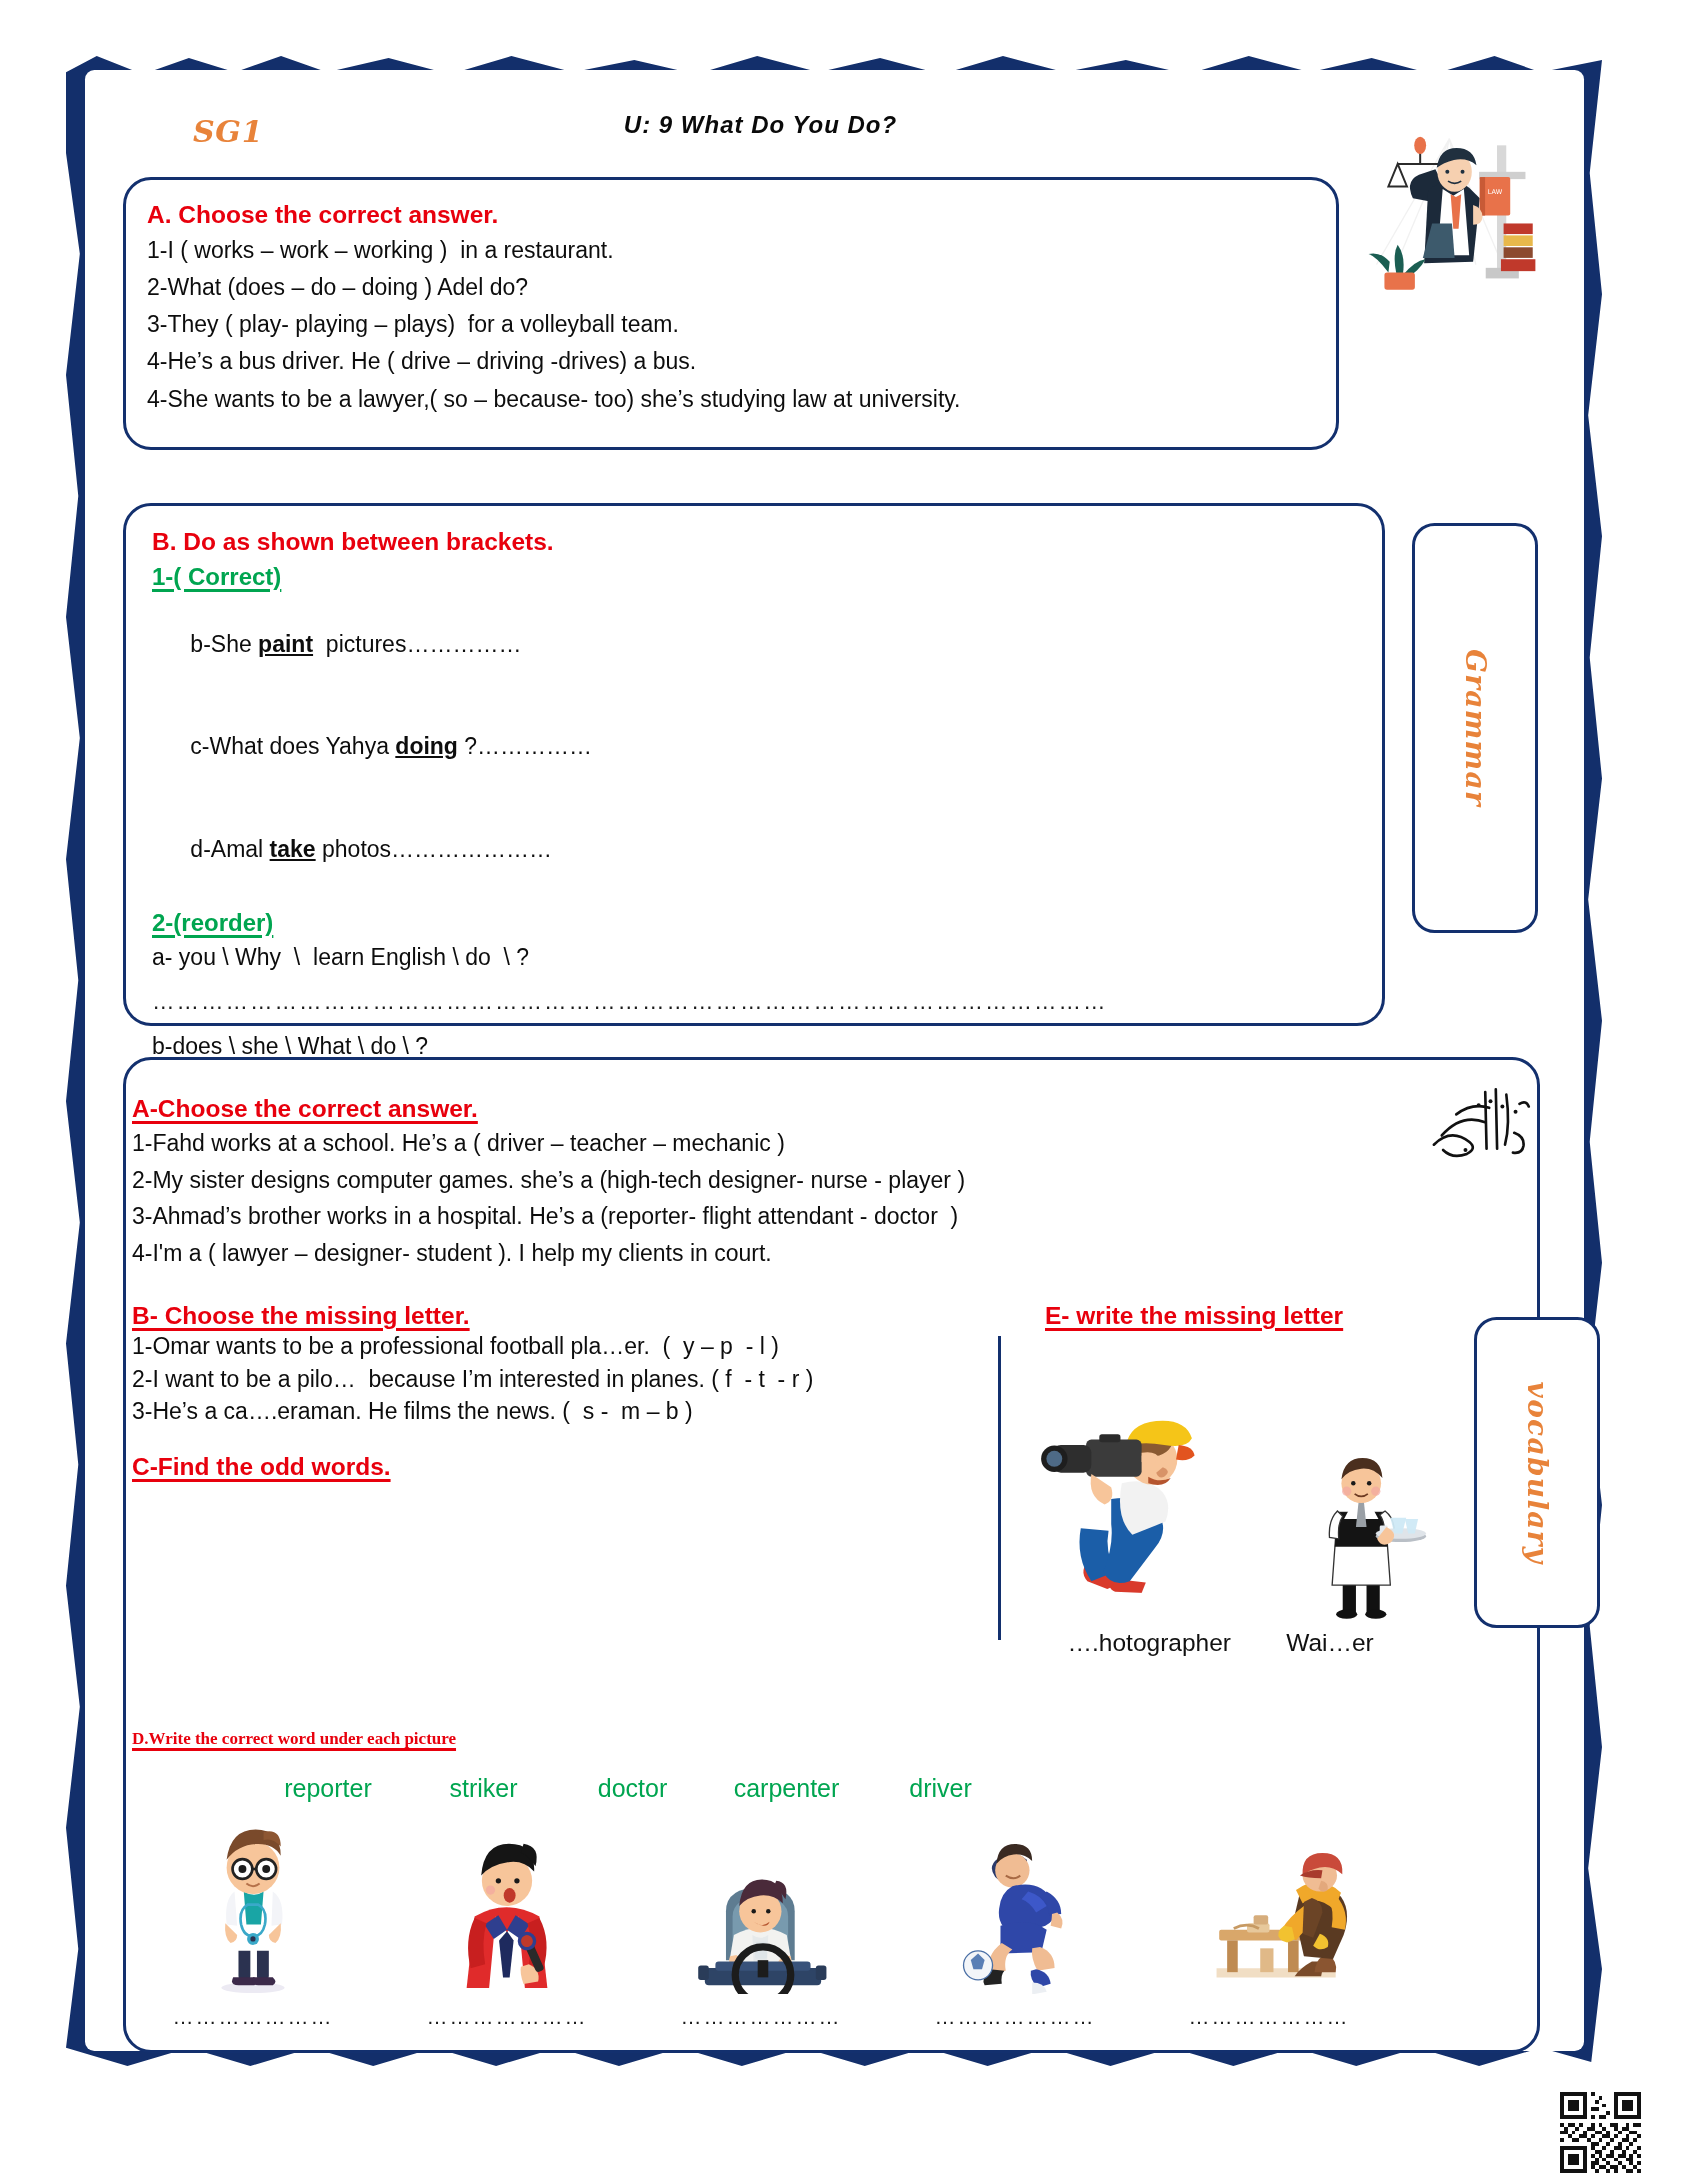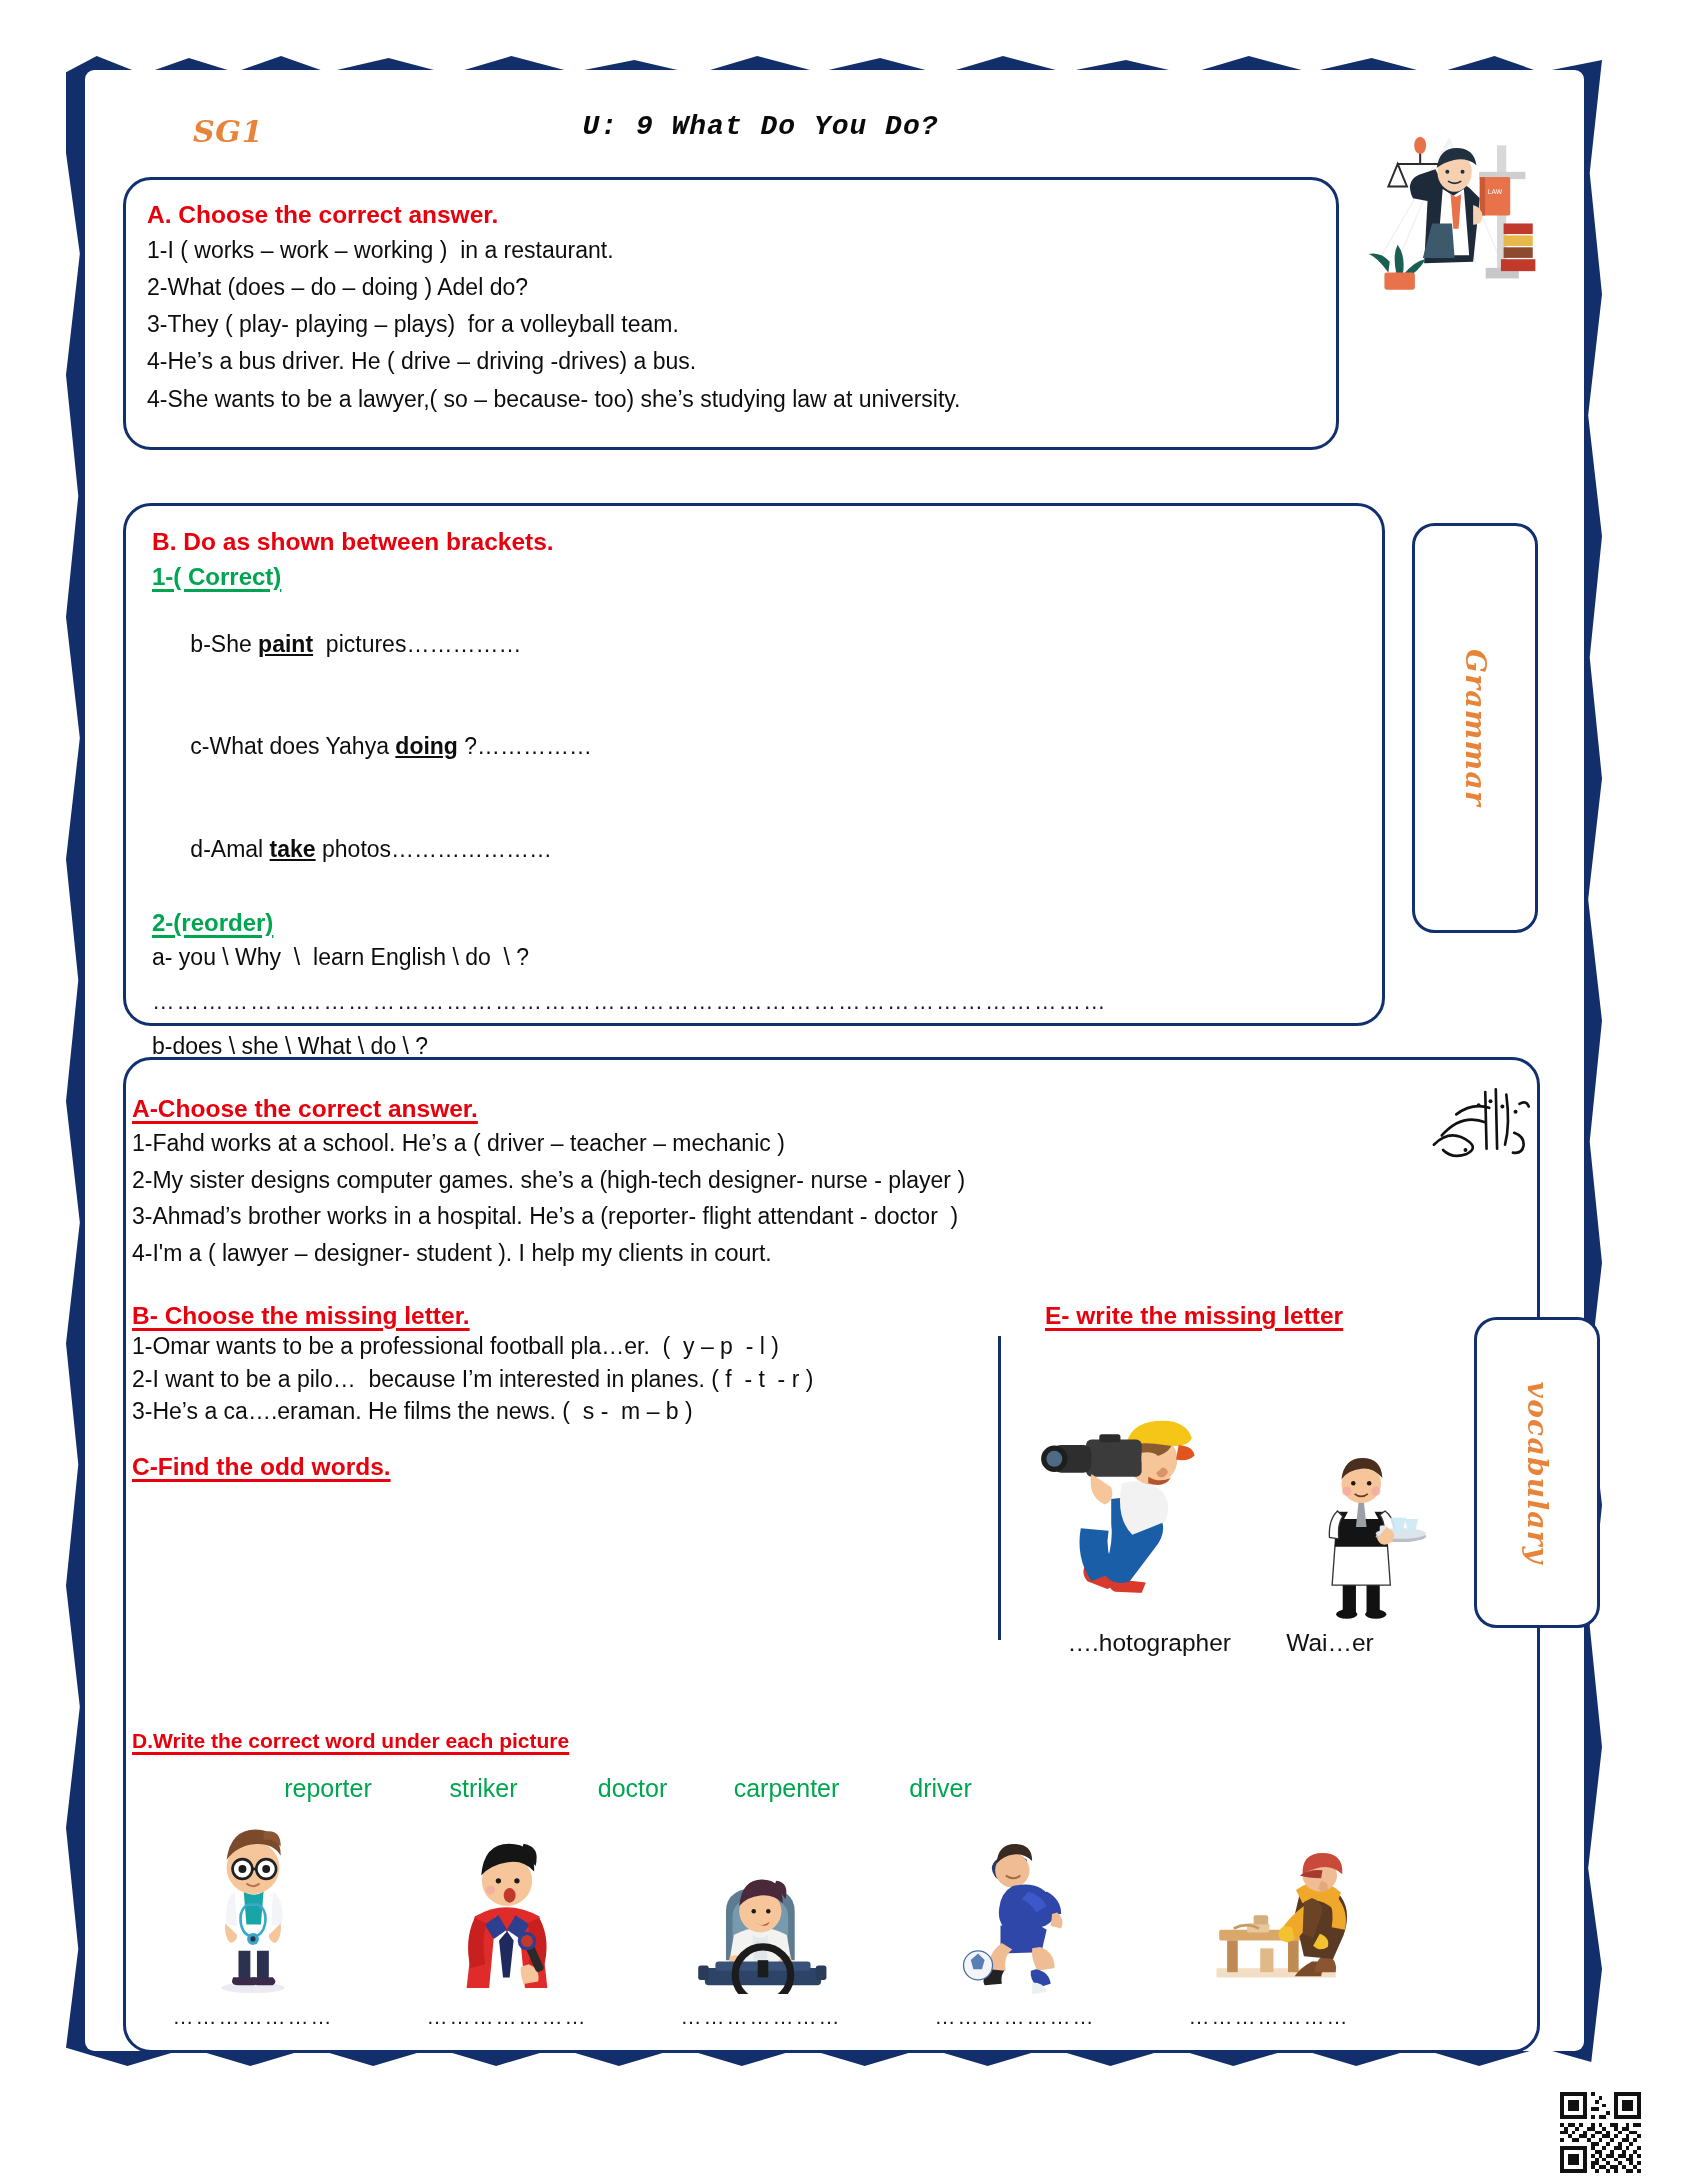--- a/index.html
+++ b/index.html
@@ -44,22 +44,22 @@
   
   .sg1 {
     position: absolute; left: 193px; top: 114px;
     font-family: "DejaVu Serif", serif;
     font-size: 30px; font-weight: bold; font-style: italic;
     color: #e8833a; letter-spacing: 0.7px;
   }
   .doc-title {
     position: absolute; left: 529px; top: 111px;
     width: 463px; text-align: center;
-    font-family: Liberation Mono, monospace;
-    font-size: 28px; font-weight: bold; font-style: italic;
+    font-family: Liberation Sans, sans-serif;
+    font-size: 24px; font-weight: bold; font-style: italic;
     color: #0a0a0a; letter-spacing: 1px;
   }
 
   
   .lawyer-art { position: absolute; left: 1350px; top: 99px; width: 192px; height: 192px; }
 
   
   .box {
     position: absolute;
     border: 3.3px solid #13306e;
@@ -139,21 +139,21 @@
   
   .e-head { position: absolute; left: 1045px; top: 1302px; font-size: 24.5px; }
   .e-divider { position: absolute; left: 998px; top: 1336px; width: 2.6px; height: 304px; background: #13306e; }
   .e-pics { position: absolute; left: 1012px; top: 1360px; width: 463px; height: 265px; }
   .e-labels { position: absolute; left: 1006px; top: 1629px; width: 476px; display: flex; }
   .e-lab { font-size: 24.5px; color: #111; }
   .e-lab-1 { width: 225px; text-align: right; }
   .e-lab-2 { width: 198px; text-align: center; }
 
   
-  .d-head { position: absolute; left: 132px; top: 1729px; font-size: 21px; }
+  .d-head { position: absolute; left: 132px; top: 1729px; font-size: 17px; font-family: Liberation Serif, serif; }
   .d-words { position: absolute; left: 126px; top: 1774px; width: 1211px; display: flex; }
   .d-word { color: #00a550; font-size: 25px; text-align: center; }
   .d-w0 { width: 152px; }
   .d-w1 { width: 159px; }
   .d-w2 { width: 139px; }
   .d-w3 { width: 169px; }
   .d-w4 { width: 139px; }
   .d-pics { position: absolute; left: 126px; top: 1809px; width: 1270px; height: 185px; display: flex; }
   .d-slot { width: 254px; height: 185px; display: flex; align-items: flex-end; justify-content: center; }
   .d-lines { position: absolute; left: 126px; top: 2005px; width: 1270px; display: flex; }

